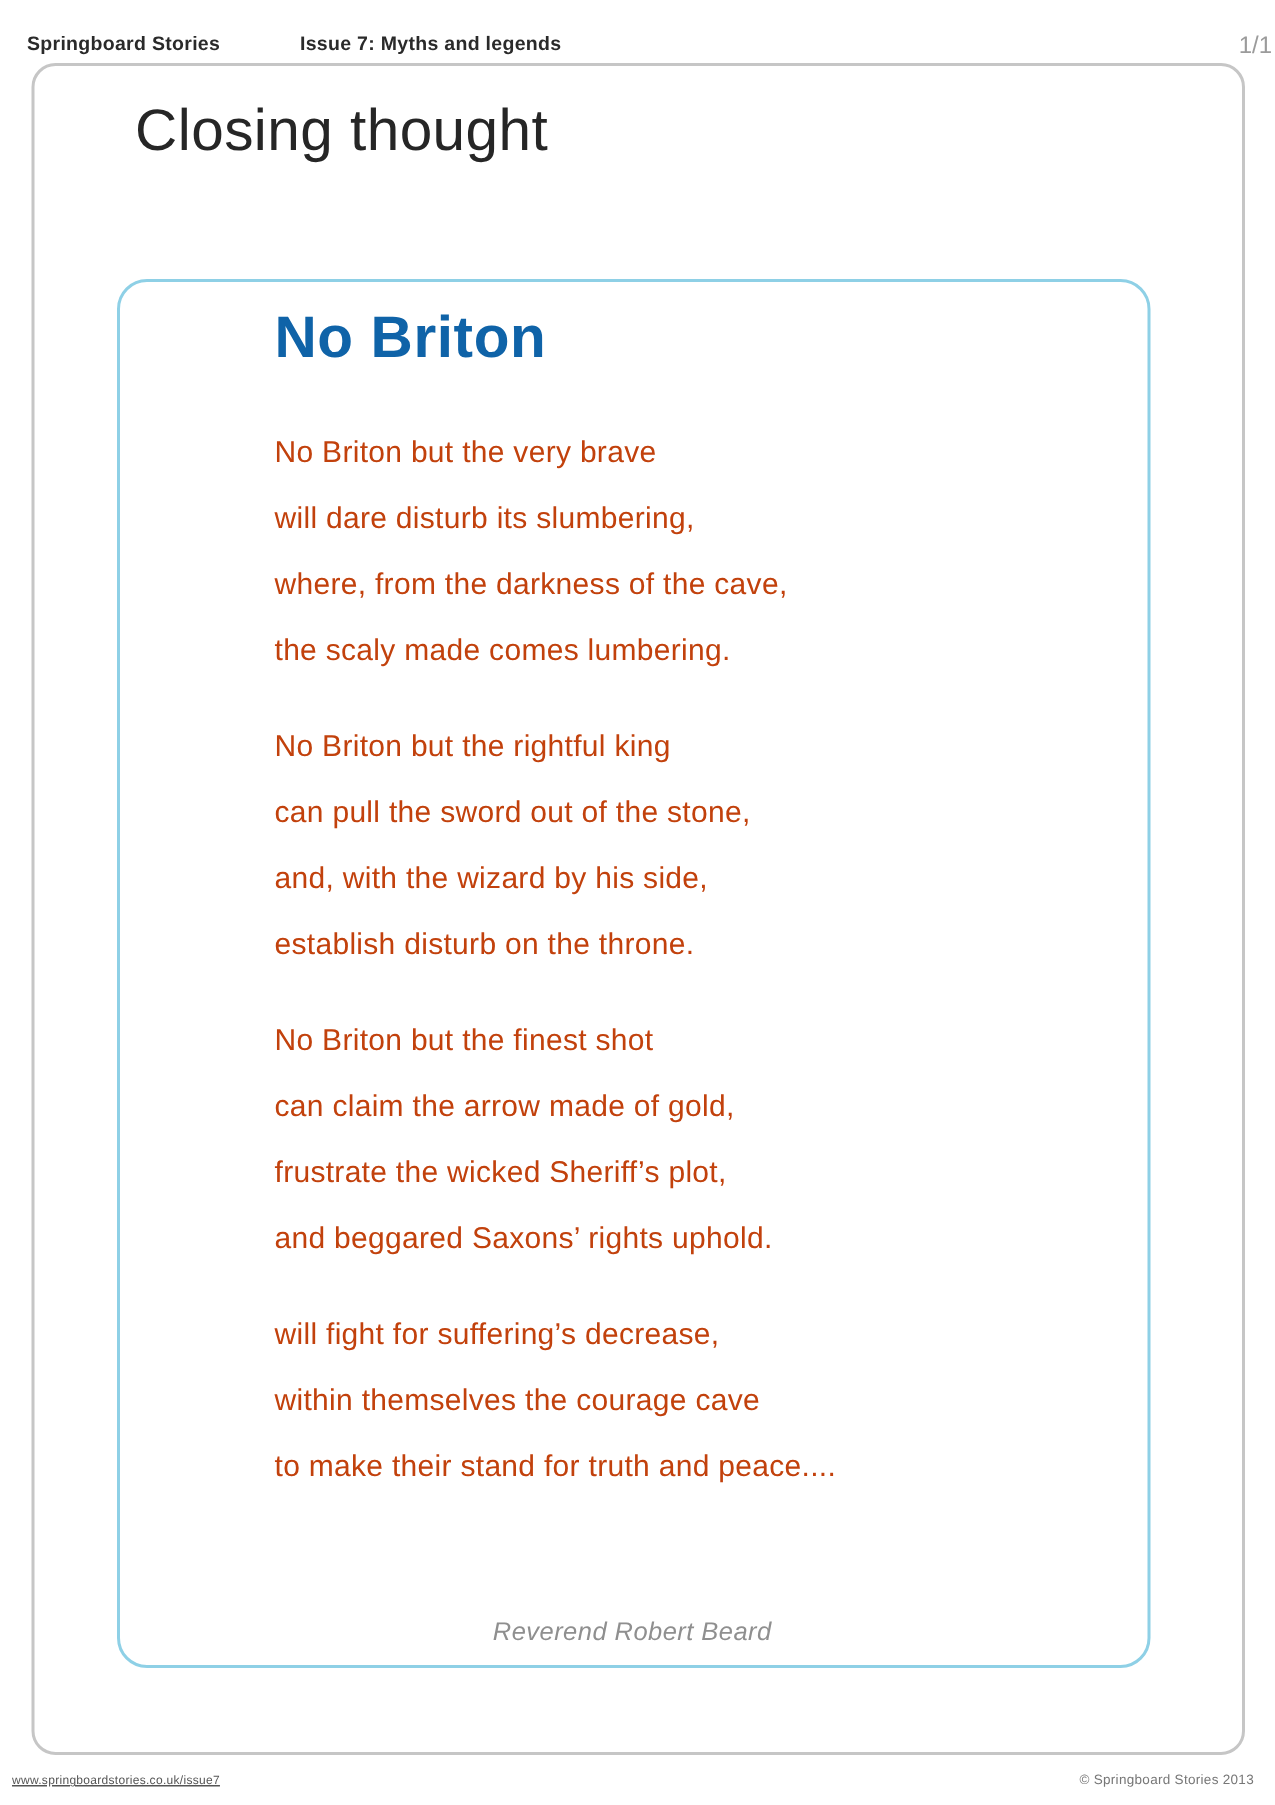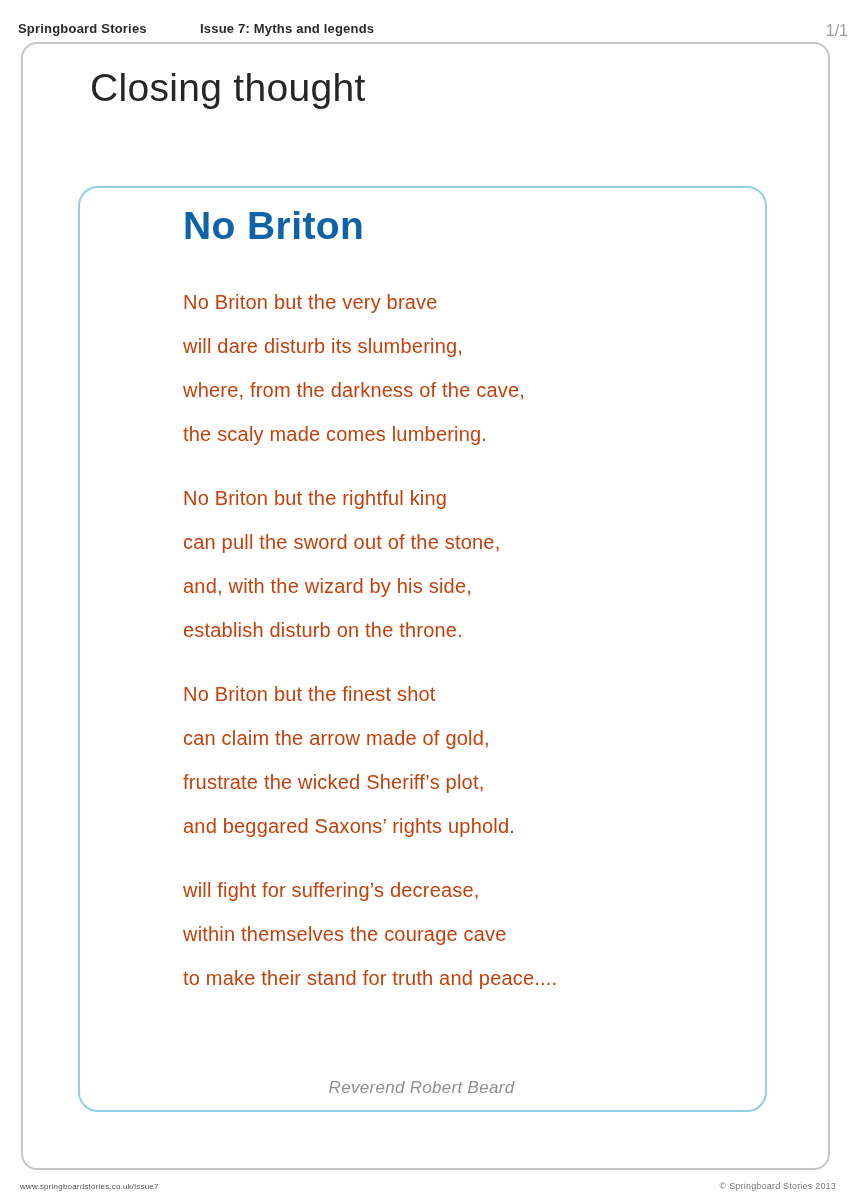--- a/index.html
+++ b/index.html
@@ -84,22 +84,22 @@
     position: absolute; left: 183px; top: 1050px; width: 477px;
     text-align: center;
     font-size: 17px; font-style: italic; color: #8f8f8f;
     letter-spacing: 0.3px;
     margin-top: 28px;
   }
 
   
   .page-footer { position: absolute; left: 0; bottom: 0; width: 100%; height: 30px; }
   .footer-url {
-    position: absolute; left: 20px; top: 1182px;
-    font-size: 8px; color: #555555; letter-spacing: 0.2px;
+    position: absolute; left: 8px; top: 1182px;
+    font-size: 8px; color: #555555; letter-spacing: 0.2px; text-decoration: underline;
   }
   .footer-copyright {
     position: absolute; right: 14px; top: 1181px;
     font-size: 9px; color: #777777; letter-spacing: 0.2px;
   }
 </style>
 </head>
 <body>
 
 <div class="canvas">

